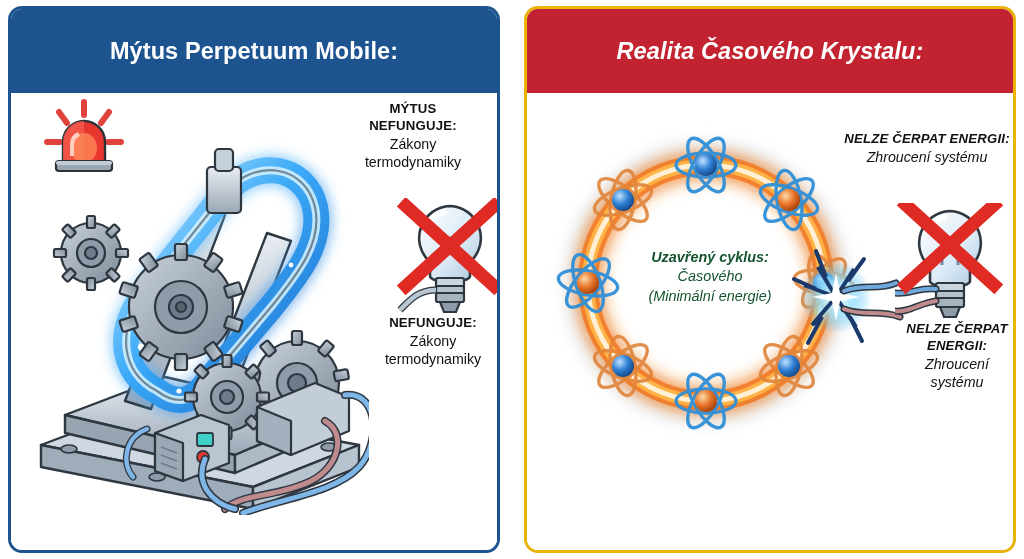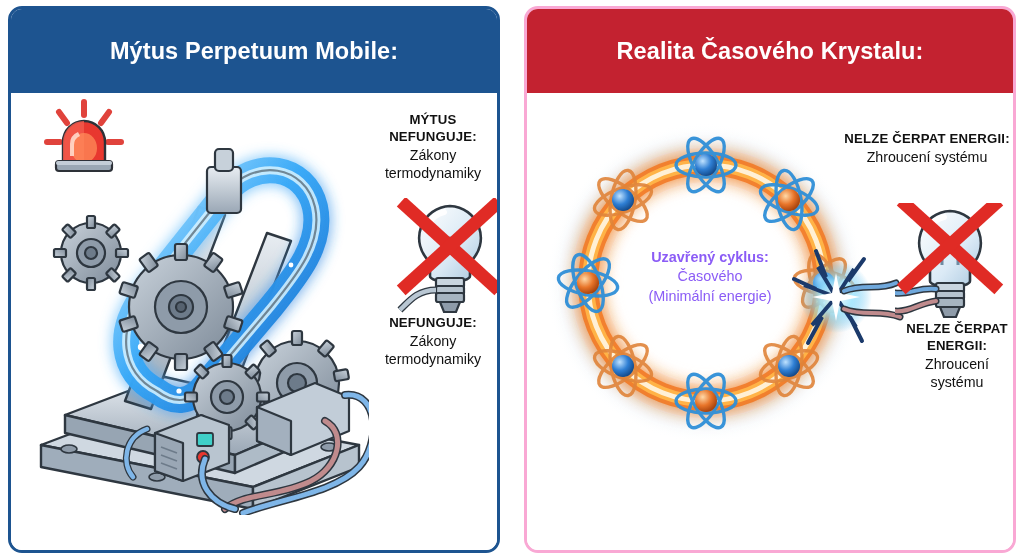--- a/index.html
+++ b/index.html
@@ -17,21 +17,21 @@
   }
   .panel{
     position:relative;
     flex:1 1 0;
     border-radius:14px;
     box-sizing:border-box;
     overflow:hidden;
     background:#ffffff;
   }
   .panel.blue{border:3px solid #1d5490;}
-  .panel.red{border:3px solid #f9a8d4;}
+  .panel.red{border:3px solid #eab308;font-style:italic;}
 
   .panel-header{
     height:84px;
     display:flex;align-items:center;justify-content:center;
     text-align:left;
     color:#ffffff;
     font-weight:bold;
     font-size:23.5px;
     line-height:1.22;
     letter-spacing:.1px;
@@ -49,28 +49,28 @@
 
   
   .callout{position:absolute;text-align:center;color:#111111;}
   .callout .hd{font-weight:bold;font-size:13.2px;line-height:1.28;letter-spacing:.2px;}
   .callout .sb{font-size:14.2px;line-height:1.3;}
 
   
   .siren{position:absolute;left:30px;top:5px;width:86px;height:80px;}
   .machine{position:absolute;left:18px;top:22px;width:340px;height:400px;}
   .bulb-left{position:absolute;left:385px;top:105px;width:108px;height:122px;}
-  .callout-myth{left:352px;top:8px;width:140px;margin-top:11px;}
+  .callout-myth{left:332px;top:8px;width:140px;}
   .callout-nefunguje{left:350px;top:222px;width:144px;}
 
   
   .ring-wrap{position:absolute;left:14px;top:10px;width:330px;height:370px;}
   .center-text{
     position:absolute;left:88px;top:155px;width:190px;
-    text-align:center;color:#8b5cf6;
+    text-align:center;color:#14532d;
   }
   .center-text .hd{font-weight:bold;font-size:14.4px;line-height:1.34;}
   .center-text .sb{font-size:14.4px;line-height:1.34;}
   .spark{position:absolute;left:265px;top:140px;width:120px;height:130px;}
   .bulb-right{position:absolute;left:368px;top:110px;width:110px;height:120px;}
   .callout-nelze-top{left:300px;top:38px;width:200px;}
   .callout-nelze-bottom{left:360px;top:228px;width:140px;}
 </style>
 </head>
 <body>

